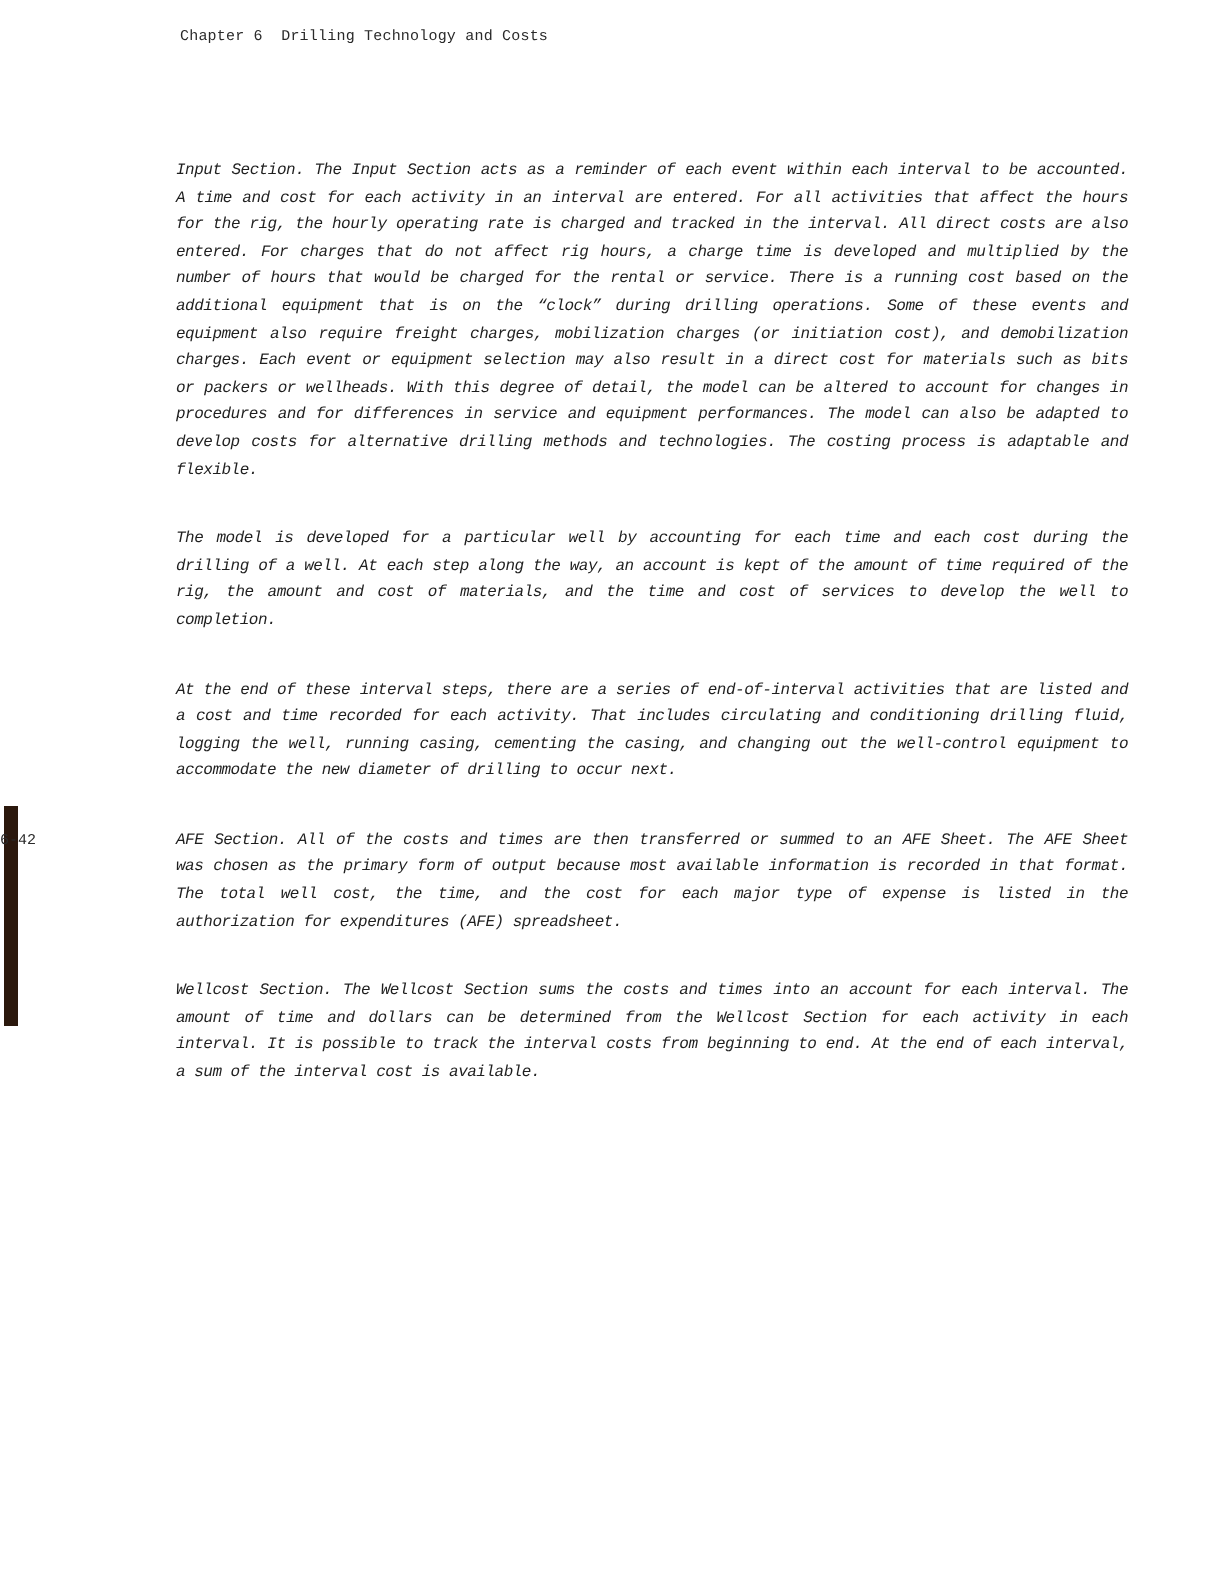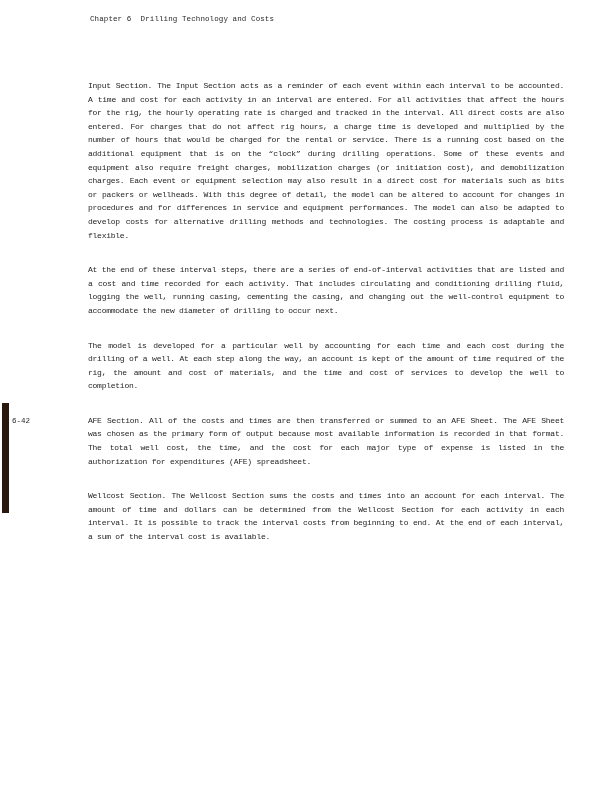--- a/index.html
+++ b/index.html
@@ -28,30 +28,31 @@
   .chapter-bar {
     position: absolute;
     left: 2px;
     top: 403px;
     width: 7px;
     height: 110px;
     background: #2b180d; 
   }
   .page-number {
     position: absolute;
-    left: 12px;
+    left: 0;
     top: 417px;
     font-size: 7.5px;
     color: #2a2a2a;
   }
   .content {
     position: absolute;
     left: 88px;
     top: 79px;
     width: 476px;
+    font-style: italic;
   }
   .para {
     margin: 0 0 21px 0;
     font-size: 8px;
     line-height: 13.6px;
     letter-spacing: -0.25px;
     text-align: justify;
     text-align-last: left;
   }
   .para-lead::after {
@@ -69,25 +70,25 @@
 
   <div class="page-number">6-42</div>
 
   <div class="content">
 
     <p class="para">
       <span class="para-lead">Input Section.</span><span>The Input Section acts as a reminder of each event within each interval to be accounted. A time and cost for each activity in an interval are entered. For all activities that affect the hours for the rig, the hourly operating rate is charged and tracked in the interval. All direct costs are also entered. For charges that do not affect rig hours, a charge time is developed and multiplied by the number of hours that would be charged for the rental or service. There is a running cost based on the additional equipment that is on the “clock” during drilling operations. Some of these events and equipment also require freight charges, mobilization charges (or initiation cost), and demobilization charges. Each event or equipment selection may also result in a direct cost for materials such as bits or packers or wellheads. With this degree of detail, the model can be altered to account for changes in procedures and for differences in service and equipment performances. The model can also be adapted to develop costs for alternative drilling methods and technologies. The costing process is adaptable and flexible.</span>
     </p>
 
     <p class="para">
-      <span>At the end of these interval steps, there are a series of end-of-interval activities that are listed and a cost and time recorded for each activity. That includes circulating and conditioning drilling fluid, logging the well, running casing, cementing the casing, and changing out the well-control equipment to accommodate the new diameter of drilling to occur next.</span>
+      <span>The model is developed for a particular well by accounting for each time and each cost during the drilling of a well. At each step along the way, an account is kept of the amount of time required of the rig, the amount and cost of materials, and the time and cost of services to develop the well to completion.</span>
     </p>
 
     <p class="para">
-      <span>The model is developed for a particular well by accounting for each time and each cost during the drilling of a well. At each step along the way, an account is kept of the amount of time required of the rig, the amount and cost of materials, and the time and cost of services to develop the well to completion.</span>
+      <span>At the end of these interval steps, there are a series of end-of-interval activities that are listed and a cost and time recorded for each activity. That includes circulating and conditioning drilling fluid, logging the well, running casing, cementing the casing, and changing out the well-control equipment to accommodate the new diameter of drilling to occur next.</span>
     </p>
 
     <p class="para">
       <span class="para-lead">AFE Section.</span><span>All of the costs and times are then transferred or summed to an AFE Sheet. The AFE Sheet was chosen as the primary form of output because most available information is recorded in that format. The total well cost, the time, and the cost for each major type of expense is listed in the authorization for expenditures (AFE) spreadsheet.</span>
     </p>
 
     <p class="para">
       <span class="para-lead">Wellcost Section.</span><span>The Wellcost Section sums the costs and times into an account for each interval. The amount of time and dollars can be determined from the Wellcost Section for each activity in each interval. It is possible to track the interval costs from beginning to end. At the end of each interval, a sum of the interval cost is available.</span>
     </p>
 

